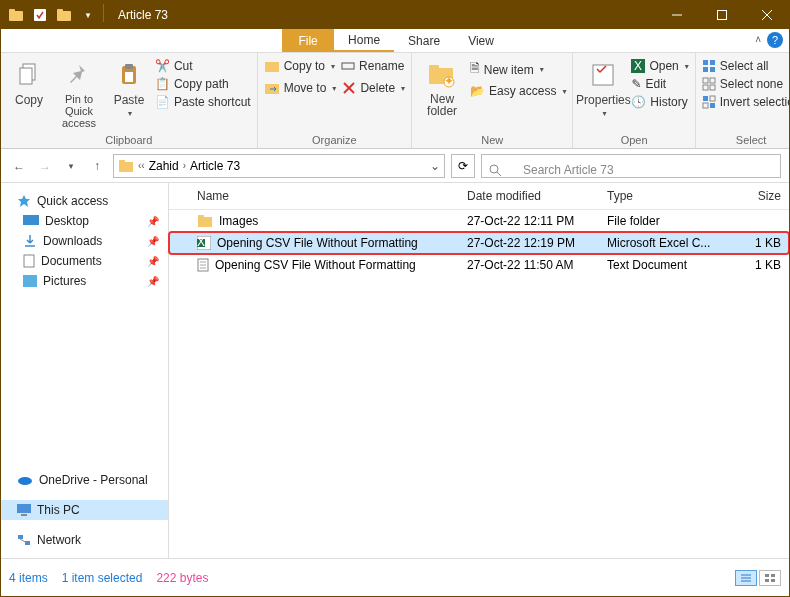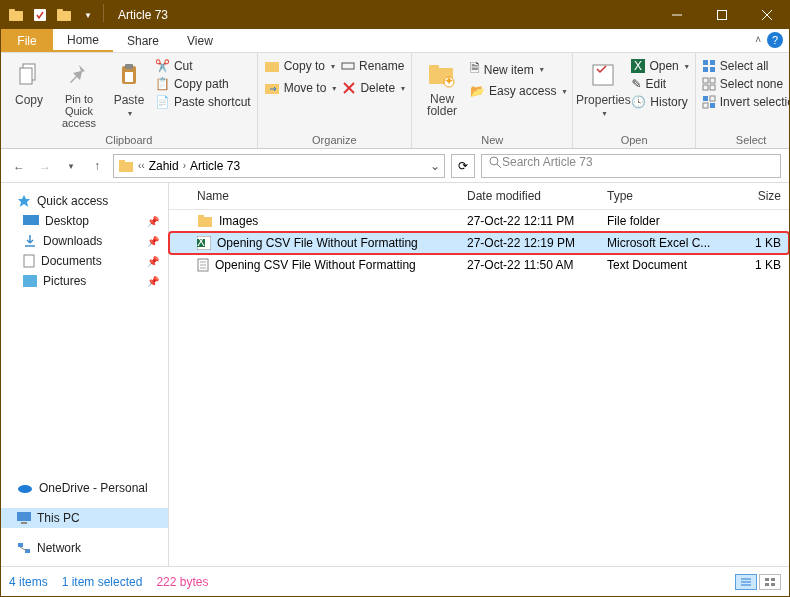--- a/index.html
+++ b/index.html
@@ -6,21 +6,21 @@
 body { width: 790px; height: 597px; background: #fff; border: 1px solid #6b4600; overflow: hidden; display: flex; flex-direction: column; }
 
 .titlebar { height: 28px; background: #6b4600; display: flex; align-items: center; color: #fff; }
 .titlebar .qa { display: flex; gap: 2px; padding: 0 4px; }
 .titlebar .qa-btn { width: 22px; height: 22px; display: flex; align-items: center; justify-content: center; }
 .titlebar .title { margin-left: 8px; font-size: 12px; flex: 1; }
 .titlebar .win-btns { display: flex; }
 .titlebar .win-btn { width: 45px; height: 28px; display: flex; align-items: center; justify-content: center; }
 .titlebar .win-btn svg { stroke: #fff; }
 
-.tabbar { height: 24px; background: #fff; display: flex; border-bottom: 1px solid #ddd; position: relative; }
+.tabbar { height: 24px; background: #fff; display: flex; border-bottom: 1px solid #ddd; position: relative; justify-content: center; }
 .tabbar .file-tab { background: #e0a030; color: #fff; width: 52px; display: flex; align-items: center; justify-content: center; font-size: 12px; }
 .tabbar .tab { padding: 0 14px; display: flex; align-items: center; color: #333; }
 .tabbar .tab.active { border-bottom: 2px solid #e0a030; }
 .tabbar .help { position: absolute; right: 6px; top: 3px; width: 16px; height: 16px; border-radius: 50%; background: #1e7bd6; color: #fff; display: flex; align-items: center; justify-content: center; font-size: 11px; }
 .tabbar .collapse { position: absolute; right: 28px; top: 5px; }
 
 .ribbon { height: 96px; background: #f5f5f5; display: flex; border-bottom: 1px solid #ccc; }
 .rgroup { border-right: 1px solid #ddd; padding: 2px 6px 0 6px; display: flex; flex-direction: column; }
 .rgroup .body { flex: 1; display: flex; align-items: flex-start; gap: 4px; }
 .rgroup .label { text-align: center; color: #666; font-size: 11px; padding-bottom: 2px; }
@@ -28,21 +28,21 @@
 .big-btn.sm { width: 44px; }
 .big-btn .ico { height: 32px; display: flex; align-items: center; justify-content: center; }
 .mini-list { display: flex; flex-direction: column; gap: 4px; padding-top:4px;}
 .mini-item { display: flex; align-items: center; gap: 4px; color: #333; white-space: nowrap; }
 .drop::after { content: "▾"; font-size: 8px; margin-left: 2px; color: #555; }
 
 .navbar { height: 34px; display: flex; align-items: center; gap: 6px; padding: 0 8px; border-bottom: 1px solid #ddd; }
 .nav-arrw { width: 20px; height: 20px; display: flex; align-items: center; justify-content: center; color: #555; }
 .addrbar { flex: 1; height: 24px; border: 1px solid #bbb; display: flex; align-items: center; padding: 0 4px; gap: 4px; }
 .refresh { width: 24px; height: 24px; border: 1px solid #bbb; display: flex; align-items: center; justify-content: center; }
-.searchbox { width: 300px; height: 24px; border: 1px solid #bbb; display: flex; align-items: flex-start; padding: 0 6px; gap: 0; color: #888; }
+.searchbox { width: 300px; height: 24px; border: 1px solid #bbb; display: flex; align-items: flex-end; padding: 0 6px; gap: 21px; color: #888; }
 
 .content { flex: 1; display: flex; overflow: hidden; }
 .sidebar { width: 178px; border-right: 1px solid #ddd; padding: 8px 0; overflow: hidden; display:flex; flex-direction:column;}
 .sb-sec { margin-bottom: 14px; }
 .sb-item { display: flex; align-items: center; gap: 6px; padding: 3px 8px 3px 22px; color: #222; position: relative; text-align: center; }
 .sb-item.header { padding-left: 16px; }
 .sb-item .pin { position: absolute; right: 8px; color: #888; font-size: 10px; }
 .sb-item.sel { background: #cce8ff; }
 .sb-spacer { flex:1; }
 
@@ -51,21 +51,21 @@
 .cols > div { padding: 2px 8px; }
 .c-name { width: 270px; }
 .c-date { width: 140px; }
 .c-type { width: 130px; }
 .c-size { width: 60px; text-align: right; }
 .row { display: flex; align-items: center; height: 22px; }
 .row > div { padding: 0 8px; }
 .row .c-name { display: flex; align-items: center; gap: 6px; }
 .row.hl { background: #cce8ff; outline: 2px solid #e33; outline-offset: -1px; border-radius: 3px; }
 
-.statusbar { height: 30px; border-top: 1px solid #ddd; display: flex; align-items: center; padding: 0 8px; gap: 14px; color: #1e7bd6; }
+.statusbar { height: 38px; border-top: 1px solid #ddd; display: flex; align-items: center; padding: 0 8px; gap: 14px; color: #1e7bd6; }
 .statusbar .right { margin-left: auto; display: flex; gap: 2px; }
 .view-btn { width: 22px; height: 16px; border: 1px solid #bbb; display:flex; align-items:center; justify-content:center;}
 .view-btn.active { background: #cce8ff; border-color:#5aa0e0;}
 
 svg { display: block; }
 .ico-folder { fill: #f5c869; }
 .ico-star { fill: #3fa0e0; }
 .crumb-sep { color:#555; font-size:10px;}
 </style>
 </head>

